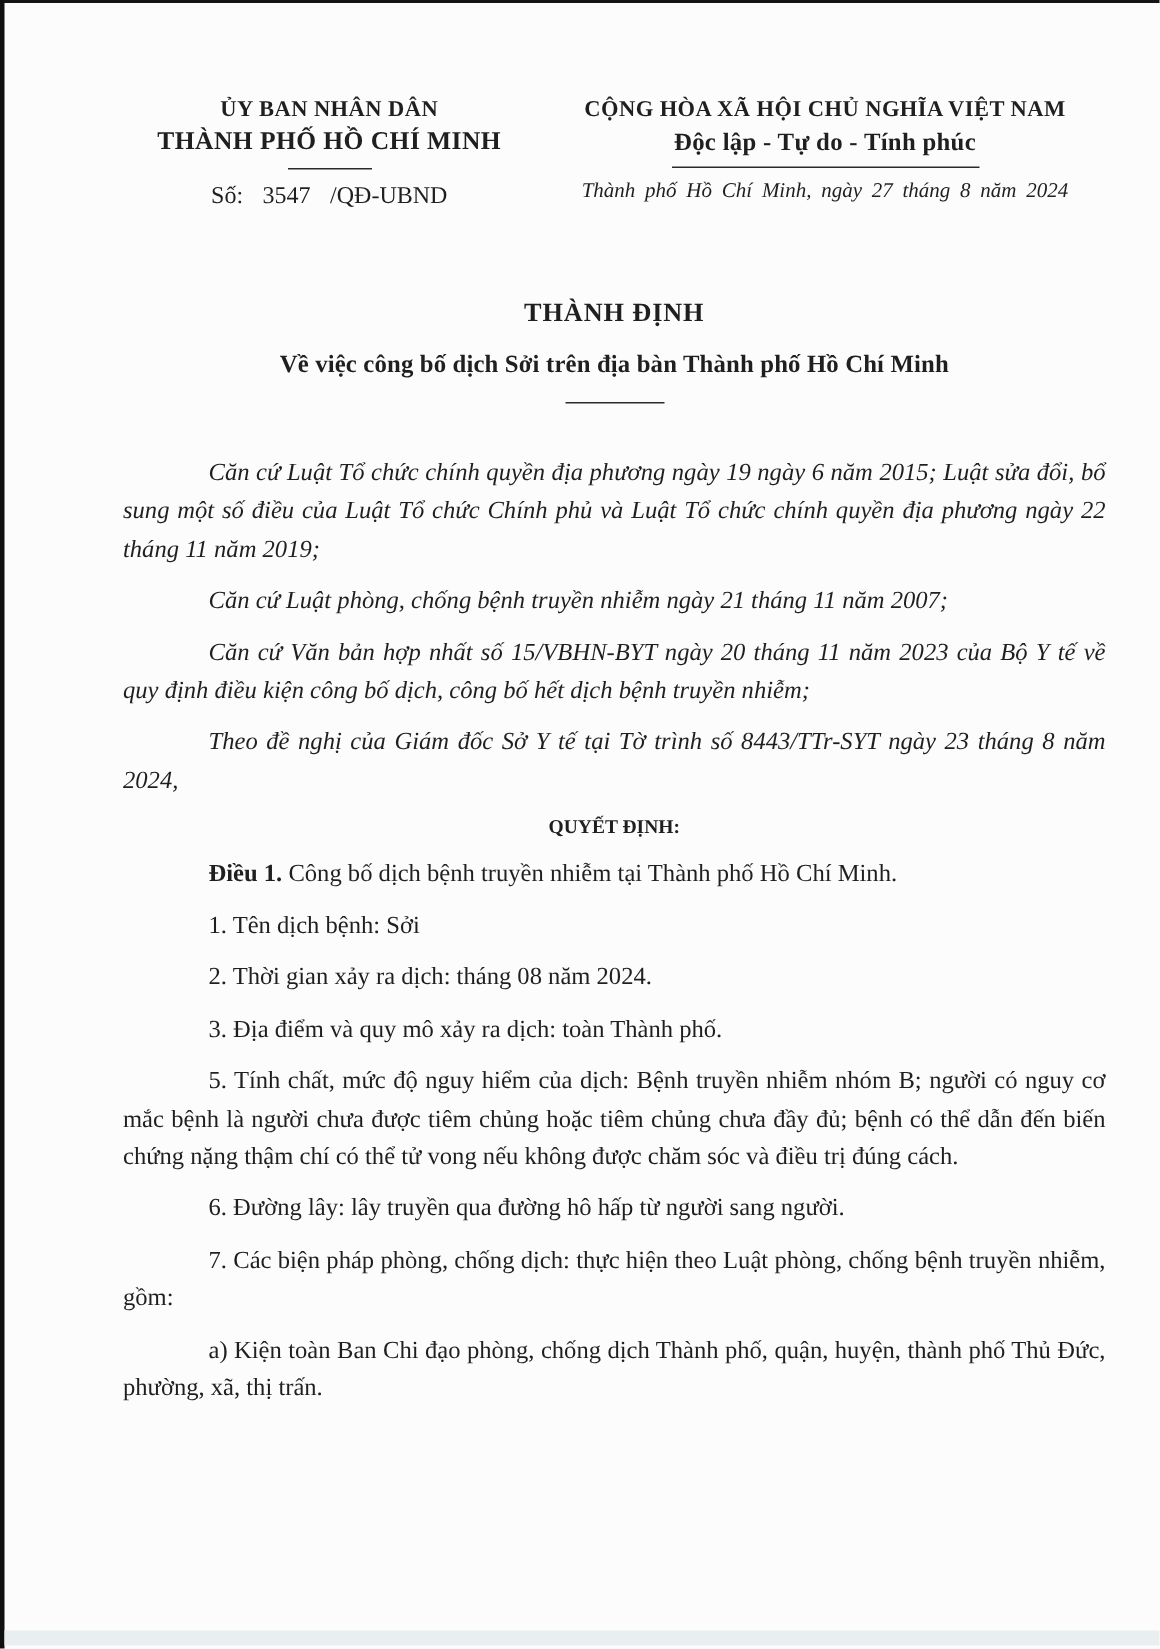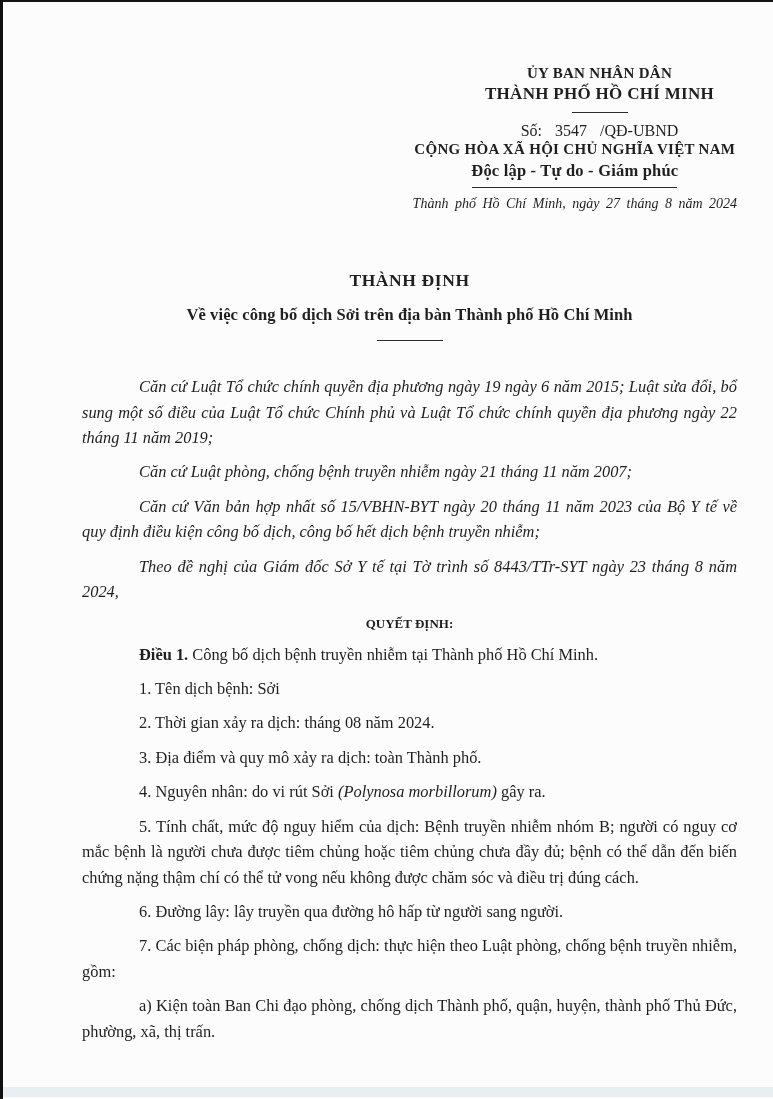--- a/index.html
+++ b/index.html
@@ -38,22 +38,21 @@
 
   .content {
     position: relative;
     padding: 64px 36px 0 82px;
   }
 
   
   .doc-header {
     display: flex;
     justify-content: space-between;
-    align-items: flex-end;
-    flex-direction: column;
+    align-items: flex-start;
   }
   .hdr-left {
     width: 275px;
     text-align: center;
     flex: 0 0 auto;
   }
   .hdr-right {
     flex: 1 1 auto;
     text-align: center;
     padding-left: 6px;
@@ -160,21 +159,21 @@
 
     <div class="doc-header">
       <div class="hdr-left">
         <div class="hdr-bold-sm">ỦY BAN NHÂN DÂN</div>
         <div class="hdr-bold-md">THÀNH PHỐ HỒ CHÍ MINH</div>
         <div class="rule-short"></div>
         <div class="doc-number">Số: 3547 /QĐ-UBND</div>
       </div>
       <div class="hdr-right">
         <div class="hdr-bold-sm">CỘNG HÒA XÃ HỘI CHỦ NGHĨA VIỆT NAM</div>
-        <div class="motto">Độc lập - Tự do - Giám phúc</div>
+        <div class="motto">Độc lập - Tự do - Tính phúc</div>
         <div class="rule-long"></div>
         <div class="date-line">Thành phố Hồ Chí Minh, ngày 27 tháng 8 năm 2024</div>
       </div>
     </div>
 
     <div class="title-block">
       <div class="main-title">THÀNH ĐỊNH</div>
       <div class="subtitle">Về việc công bố dịch Sởi trên địa bàn Thành phố Hồ Chí Minh</div>
       <div class="title-divider"></div>
     </div>
@@ -186,21 +185,20 @@
       <p class="para cite">Theo đề nghị của Giám đốc Sở Y tế tại Tờ trình số 8443/TTr-SYT ngày 23 tháng 8 năm 2024,</p>
 
       <p class="decision-heading">QUYẾT ĐỊNH:</p>
 
       <p class="para"><span class="bold">Điều 1.</span><span> Công bố dịch bệnh truyền nhiễm tại Thành phố Hồ Chí Minh.</span></p>
 
       <p class="para">1. Tên dịch bệnh: Sởi</p>
       <p class="para">2. Thời gian xảy ra dịch: tháng 08 năm 2024.</p>
       <p class="para">3. Địa điểm và quy mô xảy ra dịch: toàn Thành phố.</p>
 
-      <p class="para"><span>4. Nguyên nhân: do vi rút Sởi </span><span class="italic">(Polynosa morbillorum)</span><span> gây ra.</span></p>
 
       <p class="para">5. Tính chất, mức độ nguy hiểm của dịch: Bệnh truyền nhiễm nhóm B; người có nguy cơ mắc bệnh là người chưa được tiêm chủng hoặc tiêm chủng chưa đầy đủ; bệnh có thể dẫn đến biến chứng nặng thậm chí có thể tử vong nếu không được chăm sóc và điều trị đúng cách.</p>
       <p class="para">6. Đường lây: lây truyền qua đường hô hấp từ người sang người.</p>
       <p class="para">7. Các biện pháp phòng, chống dịch: thực hiện theo Luật phòng, chống bệnh truyền nhiễm, gồm:</p>
       <p class="para">a) Kiện toàn Ban Chi đạo phòng, chống dịch Thành phố, quận, huyện, thành phố Thủ Đức, phường, xã, thị trấn.</p>
     </div>
 
   </div>
 
   <div class="edge-bottom-band"></div>

